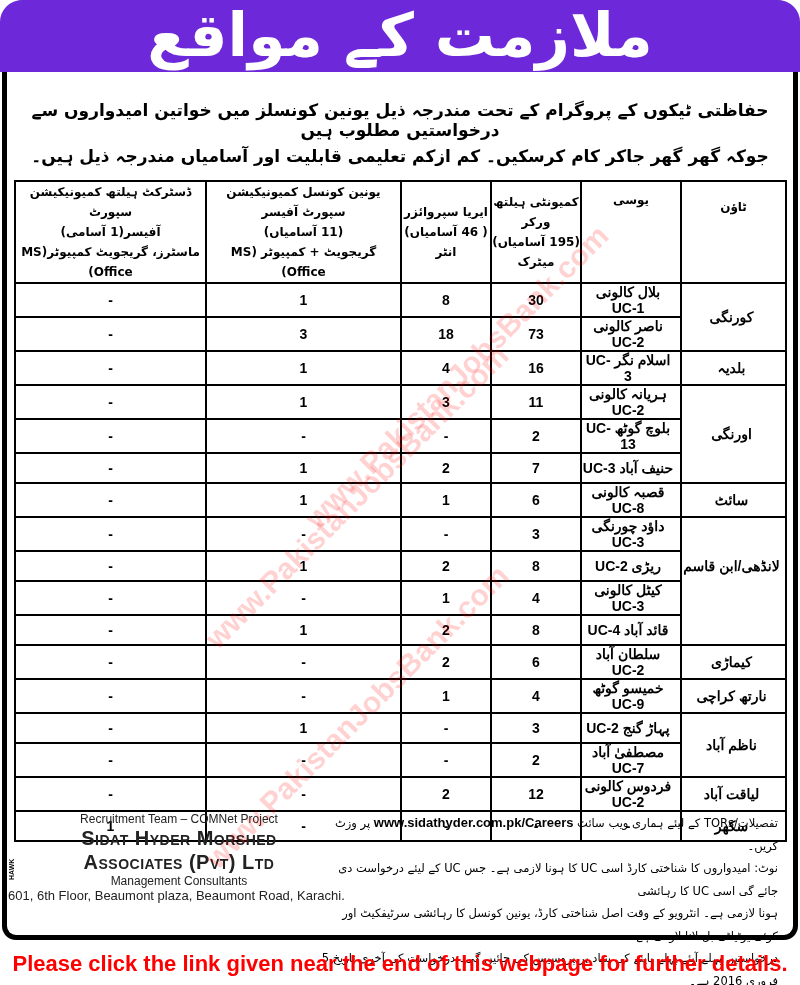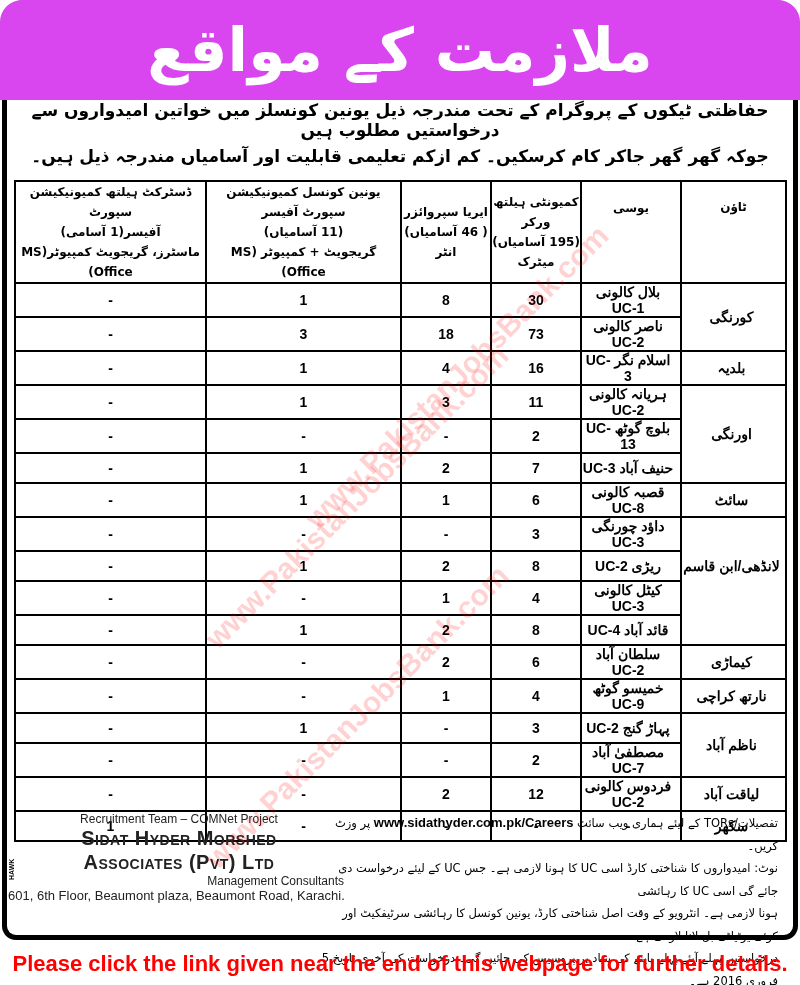--- a/index.html
+++ b/index.html
@@ -1,33 +1,33 @@
 <!DOCTYPE html>
 <html><head>
 <meta charset="utf-8">
 <style>
   * { box-sizing: border-box; margin: 0; padding: 0; }
   body { width: 800px; height: 985px; background: #ffffff; font-family: "DejaVu Sans", sans-serif; position: relative; overflow: hidden; color: #000; }
   .frame { position: absolute; left: 2px; top: 0; width: 796px; height: 940px; border: 5px solid #000; border-top: none; border-radius: 22px 22px 14px 14px; background: #fff; }
-  .header-bar { position: absolute; left: 0; top: 0; width: 800px; height: 100px; background: #d946ef; border-radius: 22px 22px 0 0; display: flex; align-items: center; justify-content: center; }
+  .header-bar { position: absolute; left: 0; top: 0; width: 800px; height: 72px; background: #6d28d9; border-radius: 22px 22px 0 0; display: flex; align-items: flex-start; justify-content: center; }
   .header-title { color: #fff; font-size: 60px; font-weight: bold; direction: rtl; letter-spacing: 6px; font-family: "DejaVu Sans", sans-serif; }
   .intro { position: absolute; left: 20px; width: 760px; direction: rtl; text-align: center; font-size: 17px; font-weight: bold; }
   .intro.l1 { top: 100px; }
   .intro.l2 { top: 146px; }
   table.jobs { position: absolute; left: 14px; top: 180px; width: 771px; border-collapse: collapse; table-layout: fixed; }
   table.jobs td, table.jobs th { border: 2px solid #000; text-align: center; vertical-align: middle; font-family: "Liberation Sans", sans-serif; font-weight: bold; font-size: 14px; }
   table.jobs th { height: 82px; font-size: 12px; line-height: 20px; direction: rtl; font-family: "DejaVu Sans", sans-serif; }
   table.jobs td { height: 30px; }
   td.uc { direction: rtl; text-align: right; padding-right: 6px; font-size: 12px; font-family: "DejaVu Sans", sans-serif; font-weight: normal; border-radius: 11px; }
   td.town { direction: rtl; text-align: right; padding-right: 4px; font-size: 12px; font-family: "DejaVu Sans", sans-serif; font-weight: bold; }
   .col-dist { width: 191px; } .col-union { width: 195px; } .col-area { width: 90px; } .col-chw { width: 90px; } .col-uc { width: 100px; } .col-town { width: 105px; }
   .company { position: absolute; left: 14px; top: 812px; width: 330px; text-align: center; font-family: "Liberation Sans", sans-serif; color: #222; }
   .company .team { font-size: 12px; }
   .company .name { font-size: 20px; font-weight: bold; font-variant: small-caps; line-height: 24px; letter-spacing: 0.5px; }
-  .company .mgmt { font-size: 12px; text-align: right; }
+  .company .mgmt { font-size: 12px; }
   .company .addr { font-size: 13px; white-space: nowrap; margin-left: -6px; }
   .company .email { font-size: 12px; }
   .hawk { position: absolute; left: 8px; top: 840px; width: 14px; height: 40px; font-size: 7px; writing-mode: vertical-rl; transform: rotate(180deg); font-family: "Liberation Sans", sans-serif; font-weight: bold; }
   .notes { position: absolute; right: 22px; top: 812px; width: 460px; direction: rtl; text-align: right; font-size: 11.5px; line-height: 22.5px; font-family: "DejaVu Sans", sans-serif; }
   .notes .link { font-family: "Liberation Sans", sans-serif; font-weight: bold; font-size: 13px; direction: ltr; unicode-bidi: embed; }
   .red-note { position: absolute; left: 0; top: 951px; width: 800px; text-align: center; color: #ff0000; font-family: "Liberation Sans", sans-serif; font-size: 22px; font-weight: bold; }
   .watermark { position: absolute; color: rgba(255,0,0,0.18); font-family: "Liberation Sans", sans-serif; font-weight: bold; font-size: 30px; transform: rotate(-45deg); white-space: nowrap; pointer-events: none; }
 </style>
 </head>
 <body>
@@ -65,21 +65,21 @@
       <th>
         <div>ایریا سپروائزر</div>
         <div>( 46 آسامیاں)</div>
         <div>انٹر</div>
       </th>
       <th>
         <div>کمیونٹی ہیلتھ ورکر</div>
         <div>(195 آسامیاں)</div>
         <div>میٹرک</div>
       </th>
-      <th style="vertical-align:top;padding-top:16px;">یوسی</th>
+      <th style="vertical-align:top;padding-top:8px;">یوسی</th>
       <th style="vertical-align:top;padding-top:15px;">ٹاؤن</th>
     </tr>
   </thead>
   <tbody>
 
     <tr>
       <td>-</td>
       <td>1</td>
       <td>8</td>
       <td>30</td>

